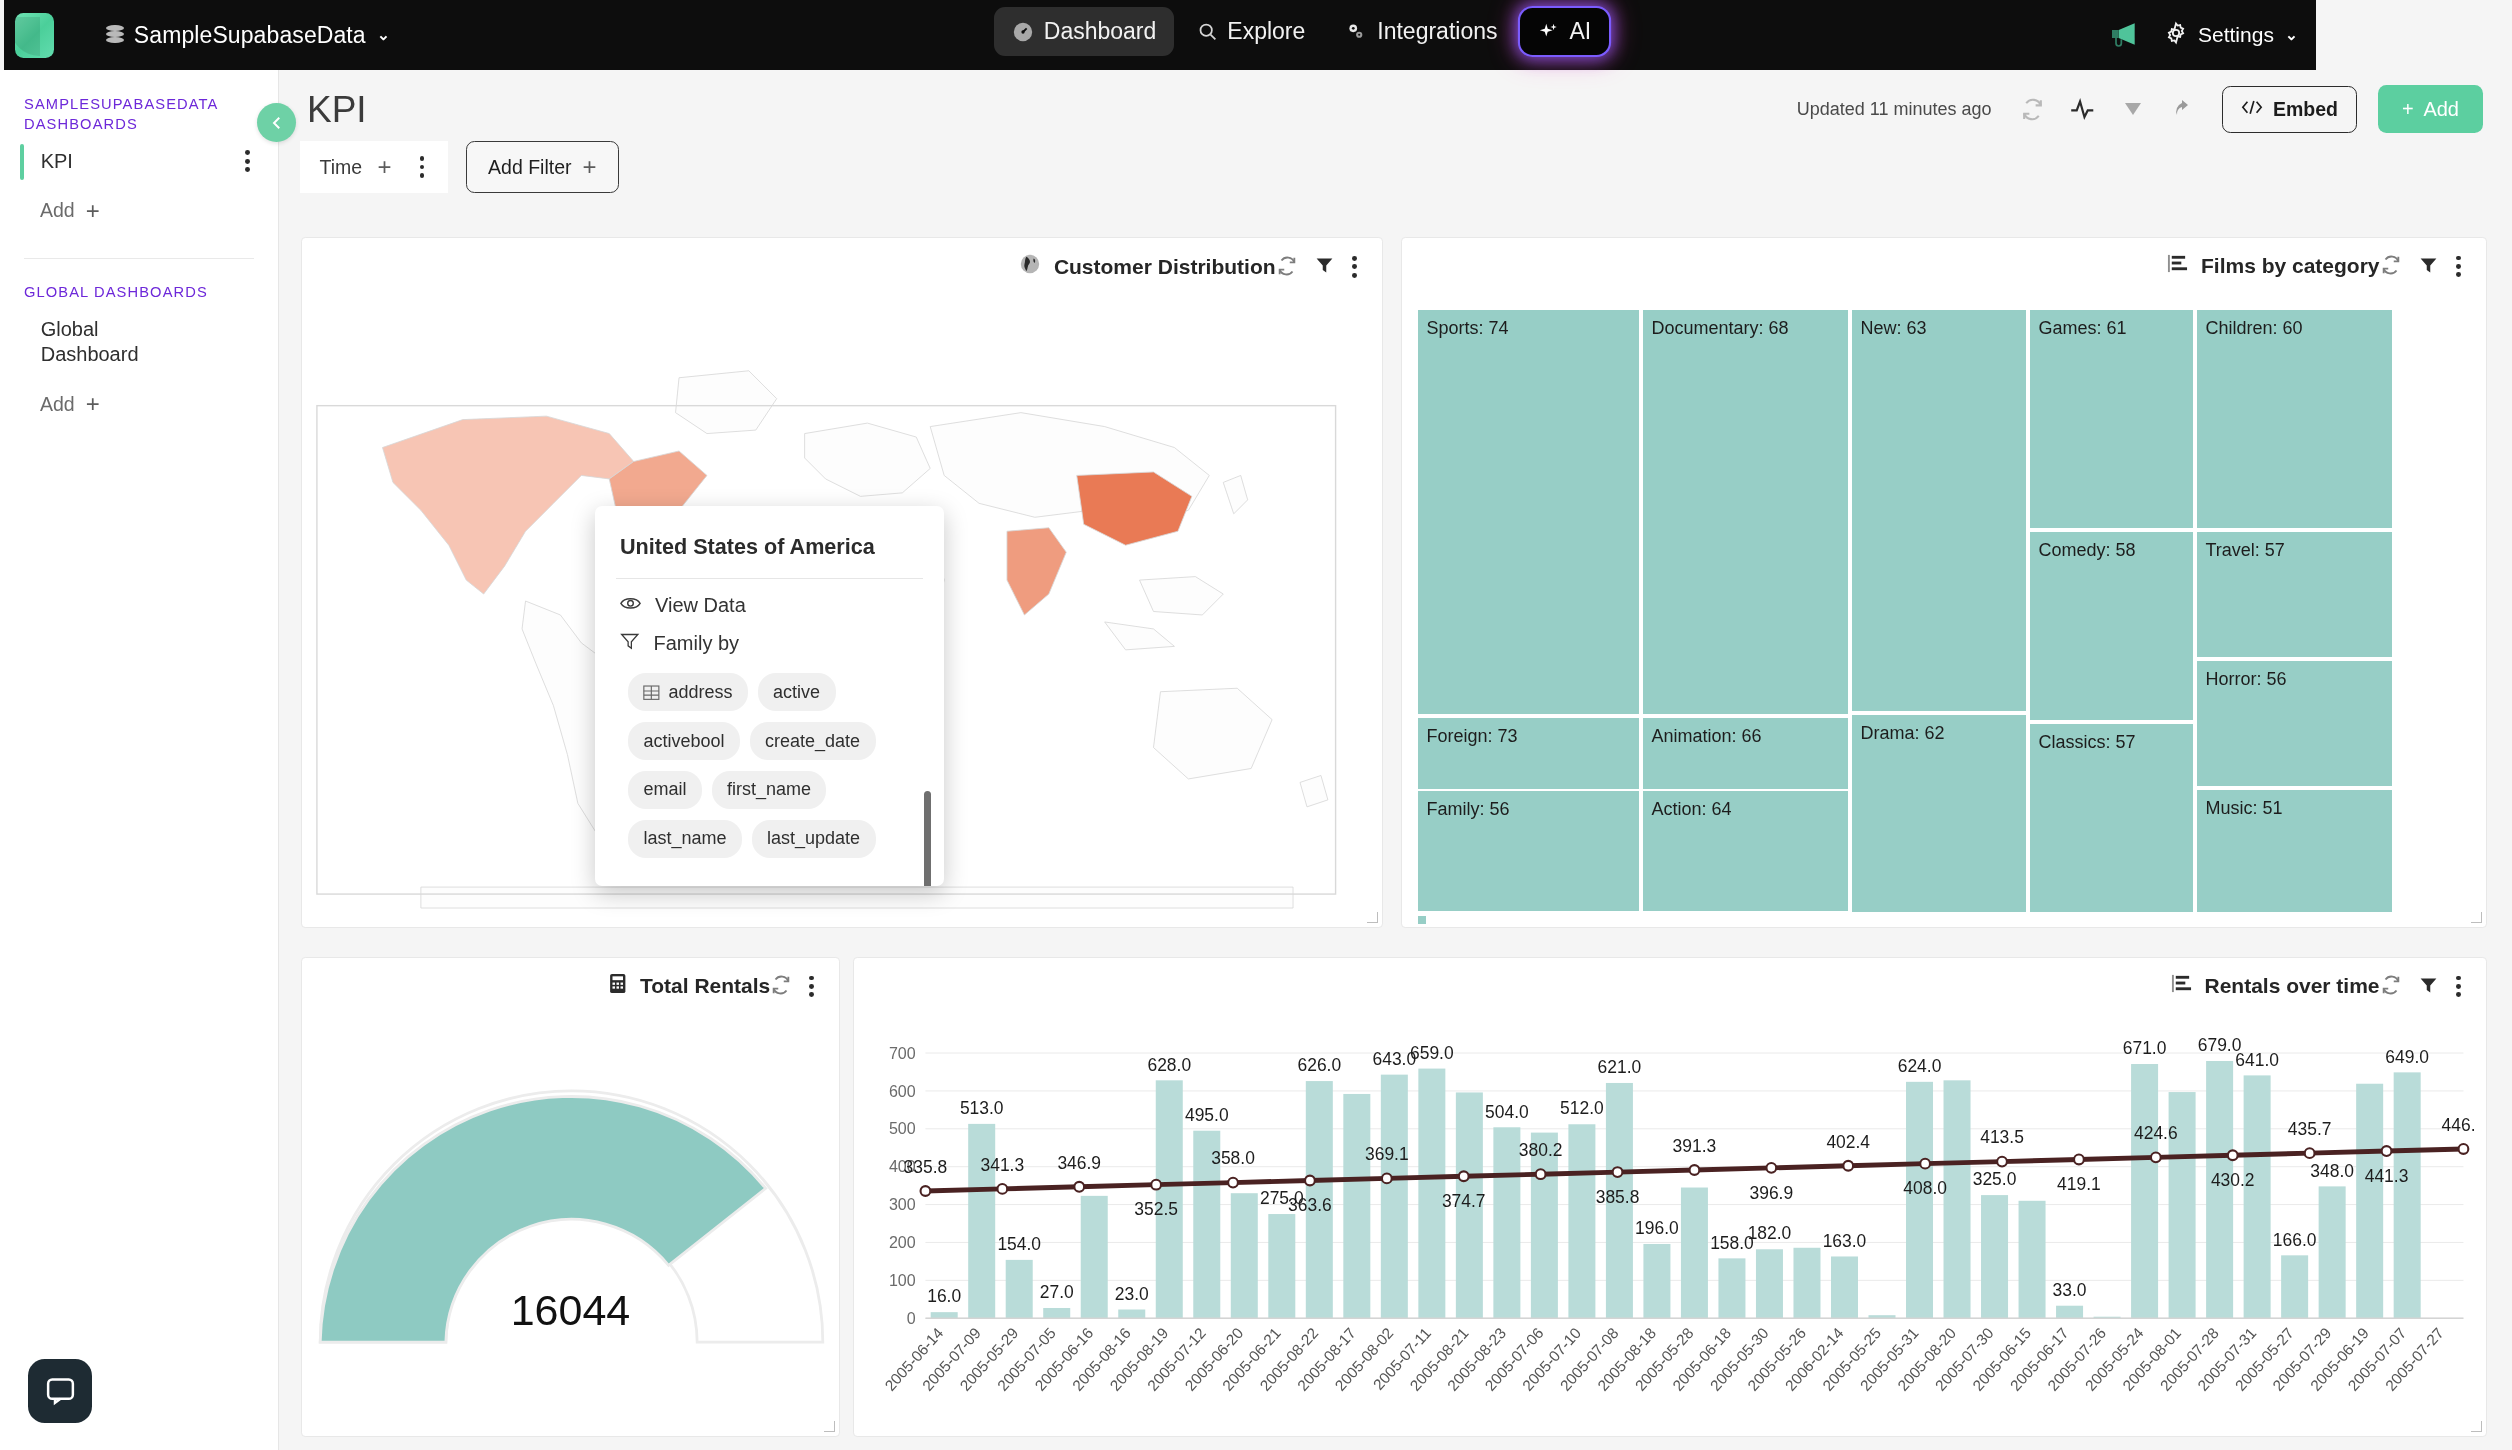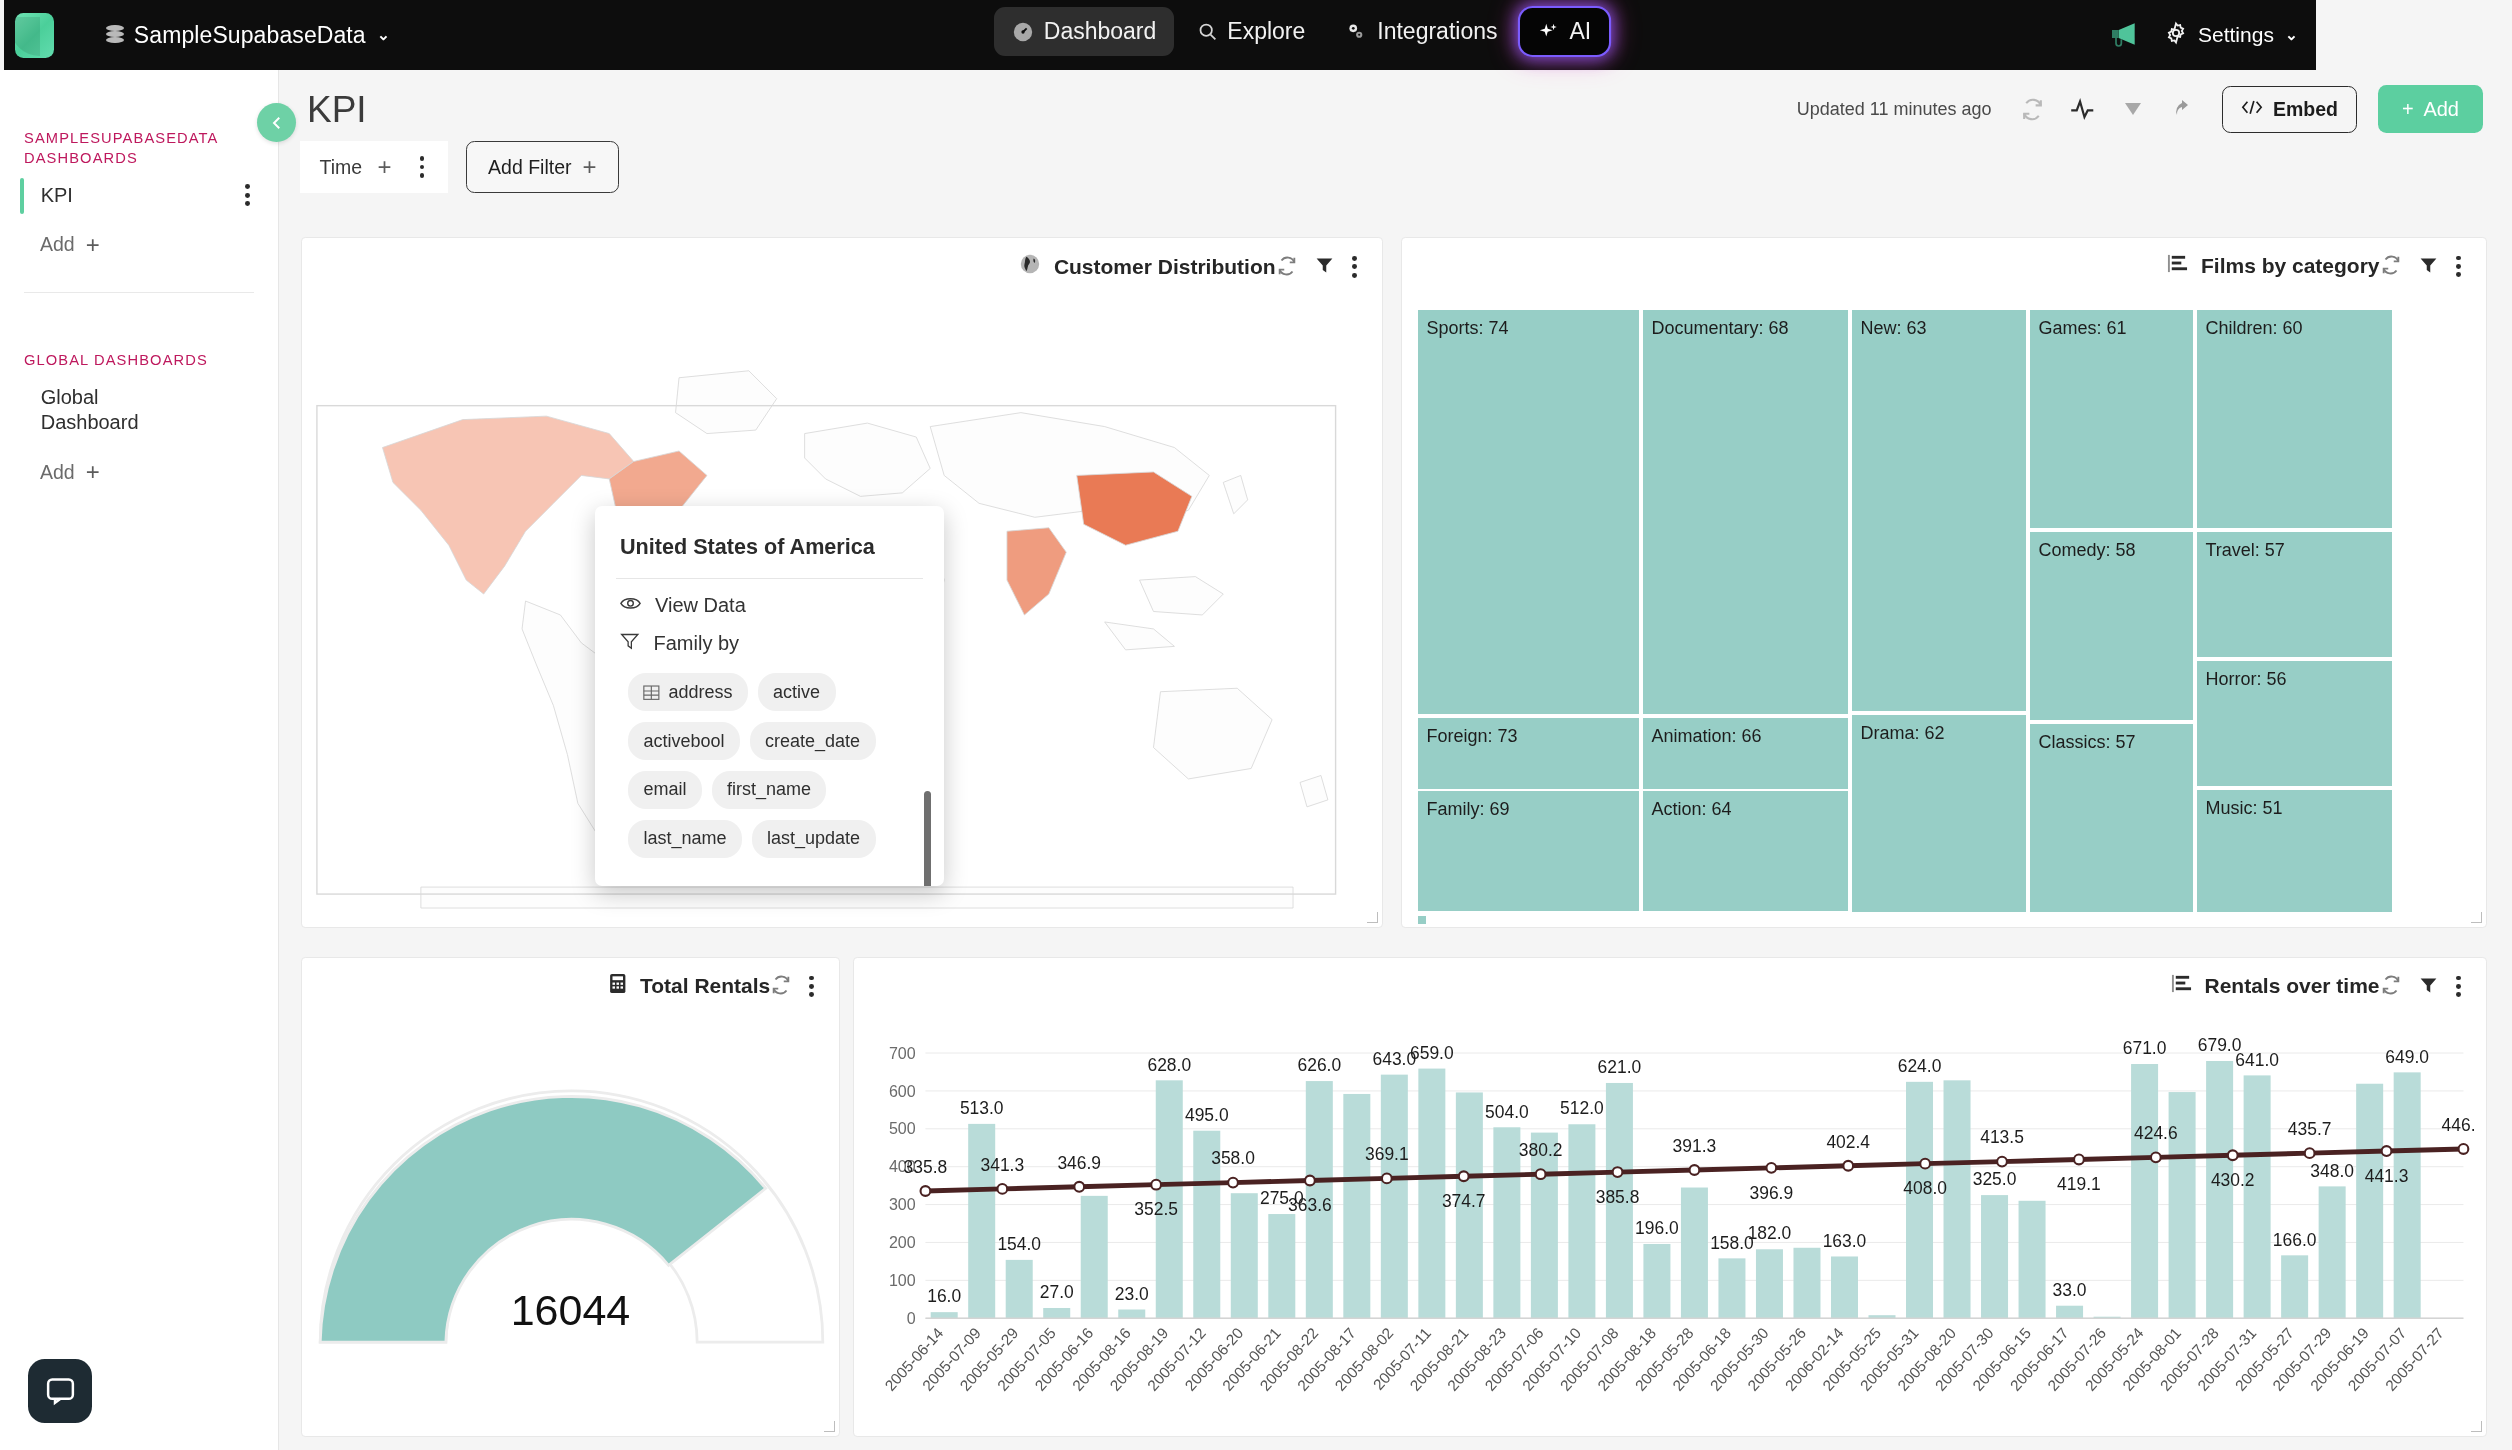--- a/index.html
+++ b/index.html
@@ -50,22 +50,22 @@
 
   .nav-right { position:absolute; right:18px; top:0; height:70px; display:flex; align-items:center; gap:24px;}
   .settings { display:flex; align-items:center; gap:9.8px; color:#fff; font-size:21px;}
 
   
   .sidebar {
     position:absolute; top:70px; left:0; width:279px; height:1380px;
     background:#fff; border-right:0.7px solid #e6e6e6;
   }
   .side-group-title {
-    color:#be185d; font-size:14.7px; letter-spacing:1.1px; text-transform:uppercase;
-    padding: 25px 24px 0 24px; line-height:1.35;margin-top:34px;
+    color:#6d28d9; font-size:14.7px; letter-spacing:1.1px; text-transform:uppercase;
+    padding: 25px 24px 0 24px; line-height:1.35;
   }
   .side-item {
     display:flex; align-items:center; justify-content:space-between;
     padding: 14px 24px 14px 24px; position:relative; font-size:20px; color:#2f2f2f;
   }
   .side-item.active::before{
     content:""; position:absolute; left:19.5px; top:9.8px; width:4.9px; height:36px;
     background:#5ecfa0; border-radius:2.1px;
   }
   .side-item .label { margin-left: 16.7px; line-height:1.25; }
@@ -523,21 +523,21 @@
     <div class="tcell" style="left:612px; top:414px; width:167px; height:192px;">Classics: 57</div>
 
     <div class="tcell" style="left:779px; top:0px;   width:199px; height:222px;">Children: 60</div>
     <div class="tcell" style="left:779px; top:222px; width:199px; height:129px;">Travel: 57</div>
     <div class="tcell" style="left:779px; top:351px; width:199px; height:129px;">Horror: 56</div>
     <div class="tcell" style="left:779px; top:480px; width:199px; height:126px;">Music: 51</div>
 
     <div class="tcell" style="left:0px;   top:606px; width:0; height:0;"></div>
   </div>
 
-  <div class="tcell" style="position:absolute; left:14px;  top:551px; width:225px; height:124px;">Family: 69</div>
+  <div class="tcell" style="position:absolute; left:14px;  top:551px; width:225px; height:124px;">Family: 56</div>
   <div class="tcell" style="position:absolute; left:239px; top:551px; width:209px; height:124px;">Action: 64</div>
 
   <div class="card-resize"></div>
 </div>
 
 <div class="card" id="gauge-card">
   <div class="card-head">
     <div class="card-title">
       <span>
         <svg width="19.5" height="21" viewBox="0 0 18 22">

